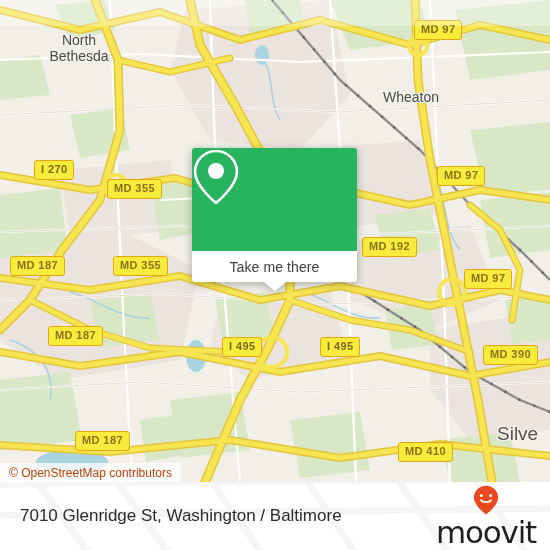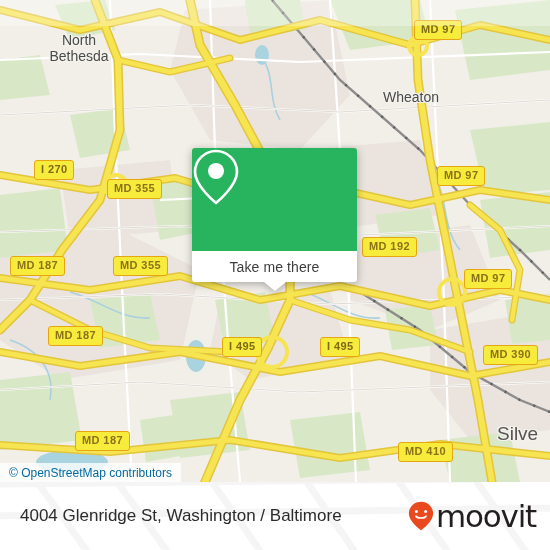--- a/index.html
+++ b/index.html
@@ -71,21 +71,21 @@
     border-left:11px solid transparent;
     border-right:11px solid transparent;
     border-top:9px solid #ffffff;
   }
 
   
   .attrib{
     position:absolute;left:0;top:463px;
     background:rgba(255,255,255,.78);
     padding:3px 9px 4px 9px;
-    font-size:12px;color:#0369a1;
+    font-size:12px;color:#c2410c;
     white-space:nowrap;
   }
 
   
   .footer{
     position:absolute;left:0;top:482px;width:550px;height:68px;
     background:#ffffff;
     display:flex;align-items:center;
     box-sizing:border-box;
     padding:0 14px 0 20px;
@@ -93,21 +93,21 @@
   }
   .footer-ghost{
     position:absolute;left:0;top:0;width:550px;height:68px;
     opacity:.55;pointer-events:none;
   }
   .footer-title{
     position:relative;
     font-size:17px;color:#2b2b2b;white-space:nowrap;z-index:2;
   }
   .brand{
-    position:relative;margin-left:auto;display:flex;align-items:center;gap:2px;z-index:2;
+    position:relative;margin-left:auto;display:flex;align-items:center;gap:2px;z-index:2;flex-direction:column;
   }
   .brand-mark{width:26px;height:30px;display:block;}
   .brand-word{
     font-size:31px;color:#231f20;letter-spacing:-1.2px;line-height:1;
     font-family:"DejaVu Sans", sans-serif;
   }
   .dim-top{
     position:absolute;left:0;top:0;width:550px;height:26px;
     background:rgba(255,255,255,.30);pointer-events:none;
   }
@@ -284,21 +284,21 @@
         <path d="M110 -10 L175 80"></path>
         <path d="M205 -10 L268 80"></path>
         <path d="M300 -10 L362 80"></path>
         <path d="M392 -10 L455 80"></path>
         <path d="M470 -10 L533 80"></path>
         <path d="M-10 34 L560 26"></path>
         <path d="M-10 2 L560 -4"></path>
       </g>
     </svg>
 
-    <div class="footer-title">4004 Glenridge St, Washington / Baltimore</div>
+    <div class="footer-title">7010 Glenridge St, Washington / Baltimore</div>
 
     <div class="brand">
       <svg class="brand-mark" viewBox="0 0 26 30">
         <path d="M13 0.8 C6.2 0.8 0.9 6.1 0.9 12.6 C0.9 21 13 29.4 13 29.4 C13 29.4 25.1 21 25.1 12.6 C25.1 6.1 19.8 0.8 13 0.8 Z" fill="#e8491f"></path>
         <circle cx="8.4" cy="10.6" r="1.5" fill="#ffffff"></circle>
         <circle cx="17.6" cy="10.6" r="1.5" fill="#ffffff"></circle>
         <path d="M8 15.2 C9.5 17.6 16.5 17.6 18 15.2" fill="none" stroke="#ffffff" stroke-width="1.7" stroke-linecap="round"></path>
       </svg>
       <span class="brand-word">moovit</span>
     </div>

